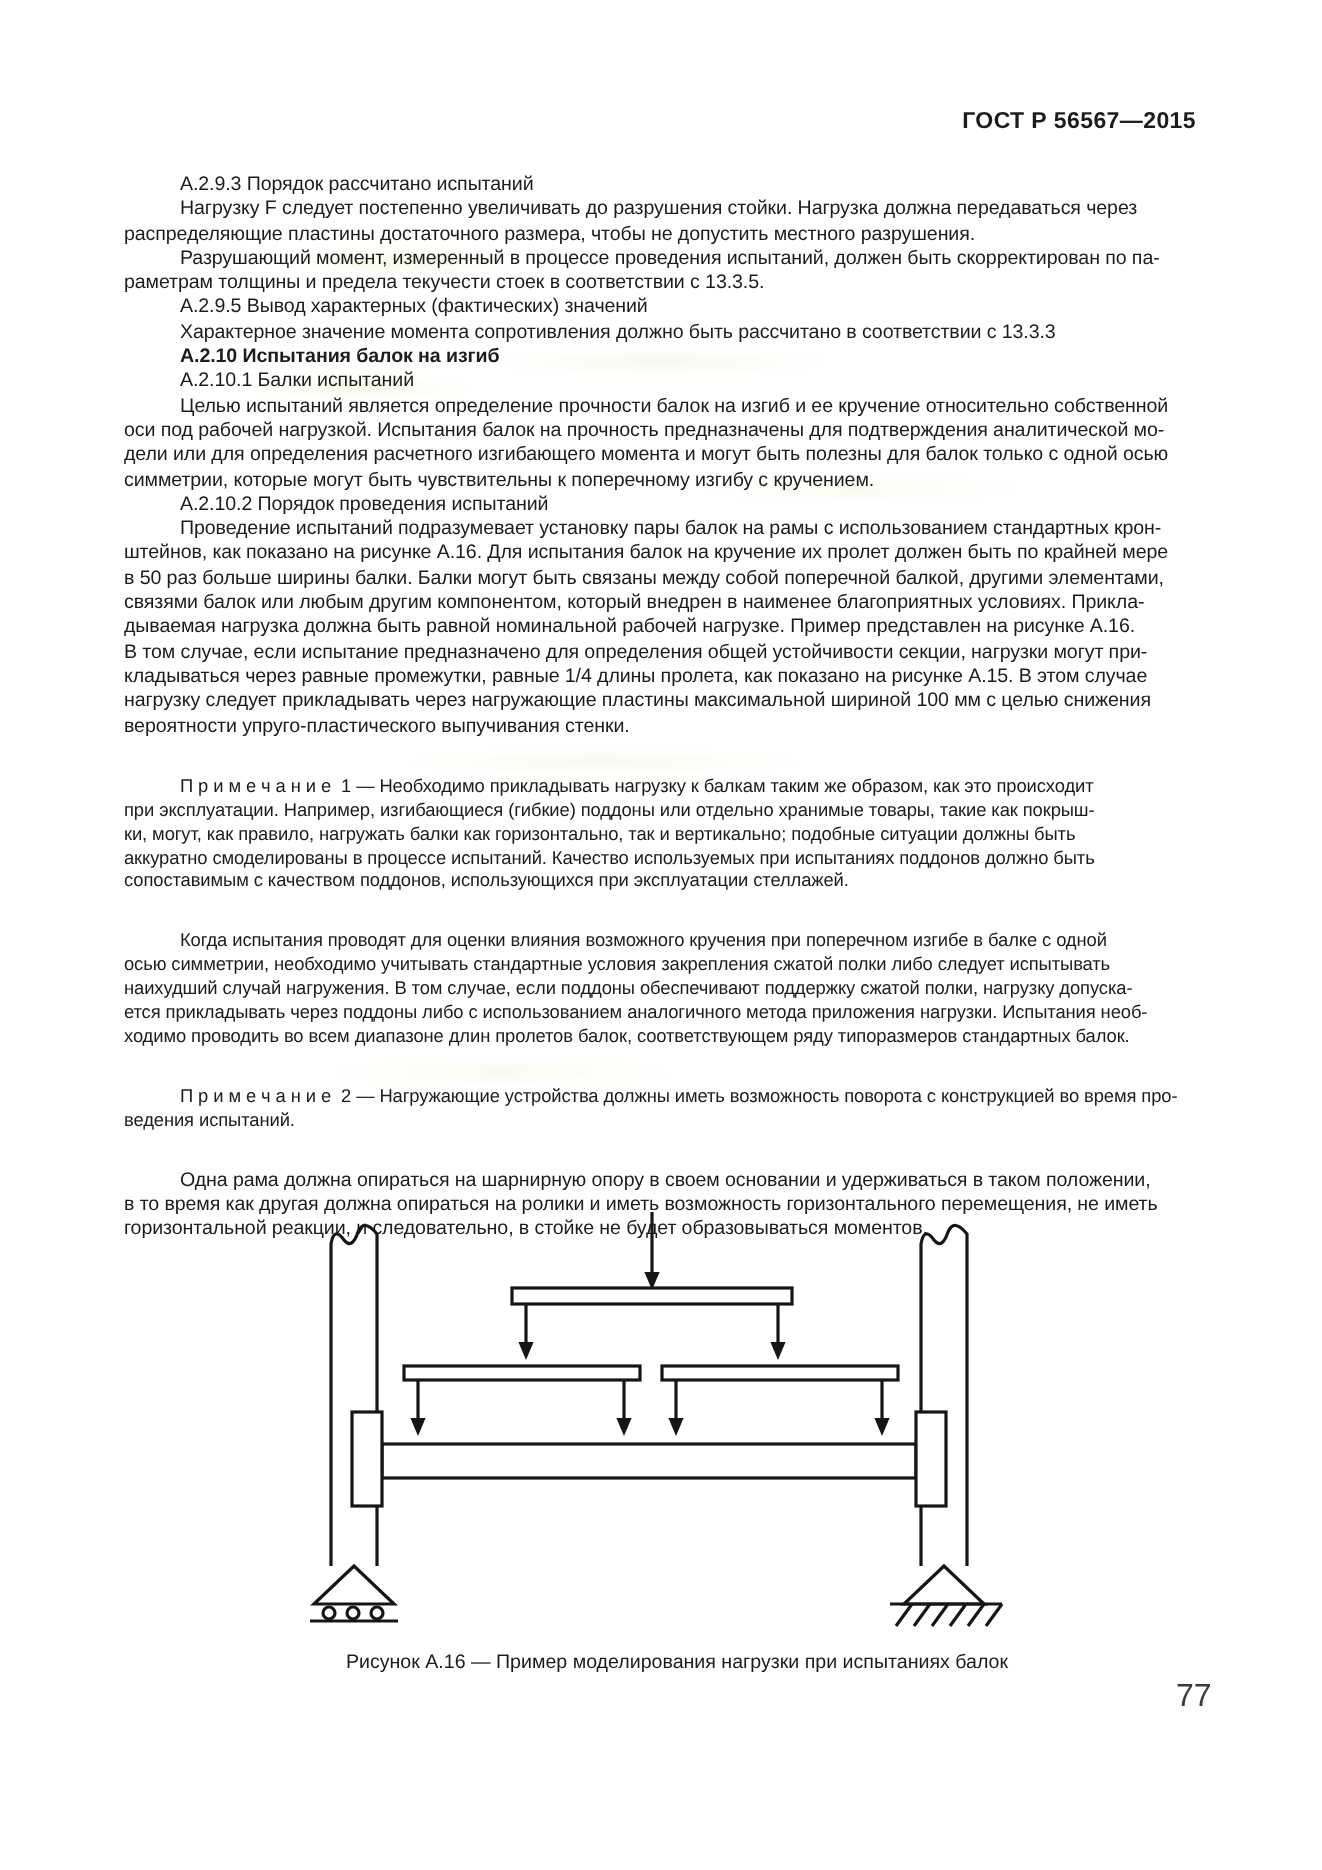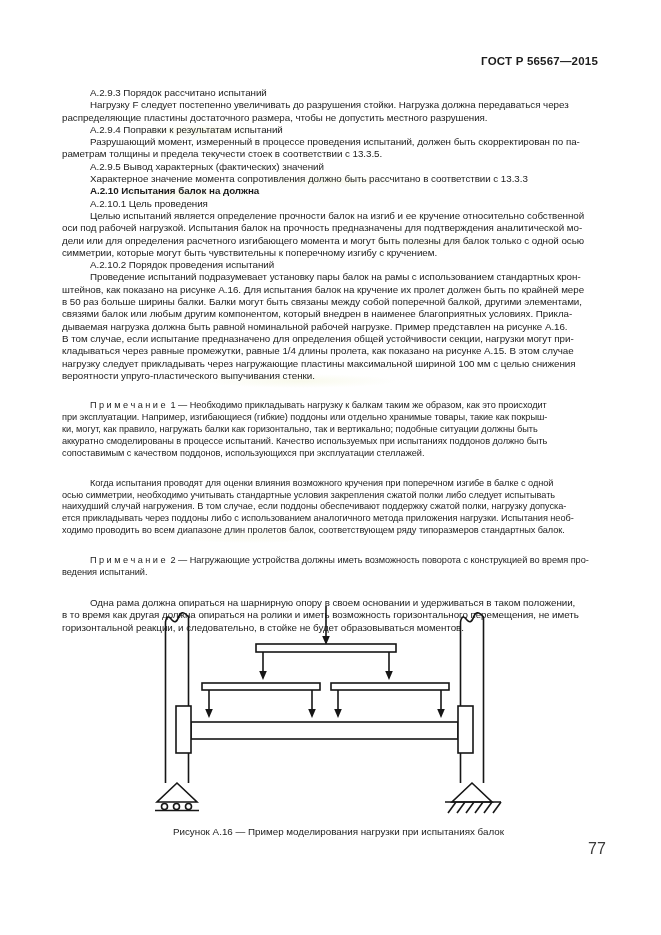--- a/index.html
+++ b/index.html
@@ -82,27 +82,26 @@
 
 <div class="page">
   <div class="scan-artifacts"></div>
 
   <div class="doc-header">ГОСТ Р 56567—2015</div>
 
   <div class="content">
     <p class="para">А.2.9.3 Порядок рассчитано испытаний</p>
     <p class="para">Нагрузку F следует постепенно увеличивать до разрушения стойки. Нагрузка должна передаваться через
 распределяющие пластины достаточного размера, чтобы не допустить местного разрушения.</p>
-    <p class="para">А.2.9.4 Поправки к результатам испытаний</p>
     <p class="para">Разрушающий момент, измеренный в процессе проведения испытаний, должен быть скорректирован по па-
 раметрам толщины и предела текучести стоек в соответствии с 13.3.5.</p>
     <p class="para">А.2.9.5 Вывод характерных (фактических) значений</p>
     <p class="para">Характерное значение момента сопротивления должно быть рассчитано в соответствии с 13.3.3</p>
-    <p class="para para--bold">А.2.10 Испытания балок на должна</p>
-    <p class="para">А.2.10.1 Цель проведения</p>
+    <p class="para para--bold">А.2.10 Испытания балок на изгиб</p>
+    <p class="para">А.2.10.1 Балки испытаний</p>
     <p class="para">Целью испытаний является определение прочности балок на изгиб и ее кручение относительно собственной
 оси под рабочей нагрузкой. Испытания балок на прочность предназначены для подтверждения аналитической мо-
 дели или для определения расчетного изгибающего момента и могут быть полезны для балок только с одной осью
 симметрии, которые могут быть чувствительны к поперечному изгибу с кручением.</p>
     <p class="para">А.2.10.2 Порядок проведения испытаний</p>
     <p class="para">Проведение испытаний подразумевает установку пары балок на рамы с использованием стандартных крон-
 штейнов, как показано на рисунке А.16. Для испытания балок на кручение их пролет должен быть по крайней мере
 в 50 раз больше ширины балки. Балки могут быть связаны между собой поперечной балкой, другими элементами,
 связями балок или любым другим компонентом, который внедрен в наименее благоприятных условиях. Прикла-
 дываемая нагрузка должна быть равной номинальной рабочей нагрузке. Пример представлен на рисунке А.16.

